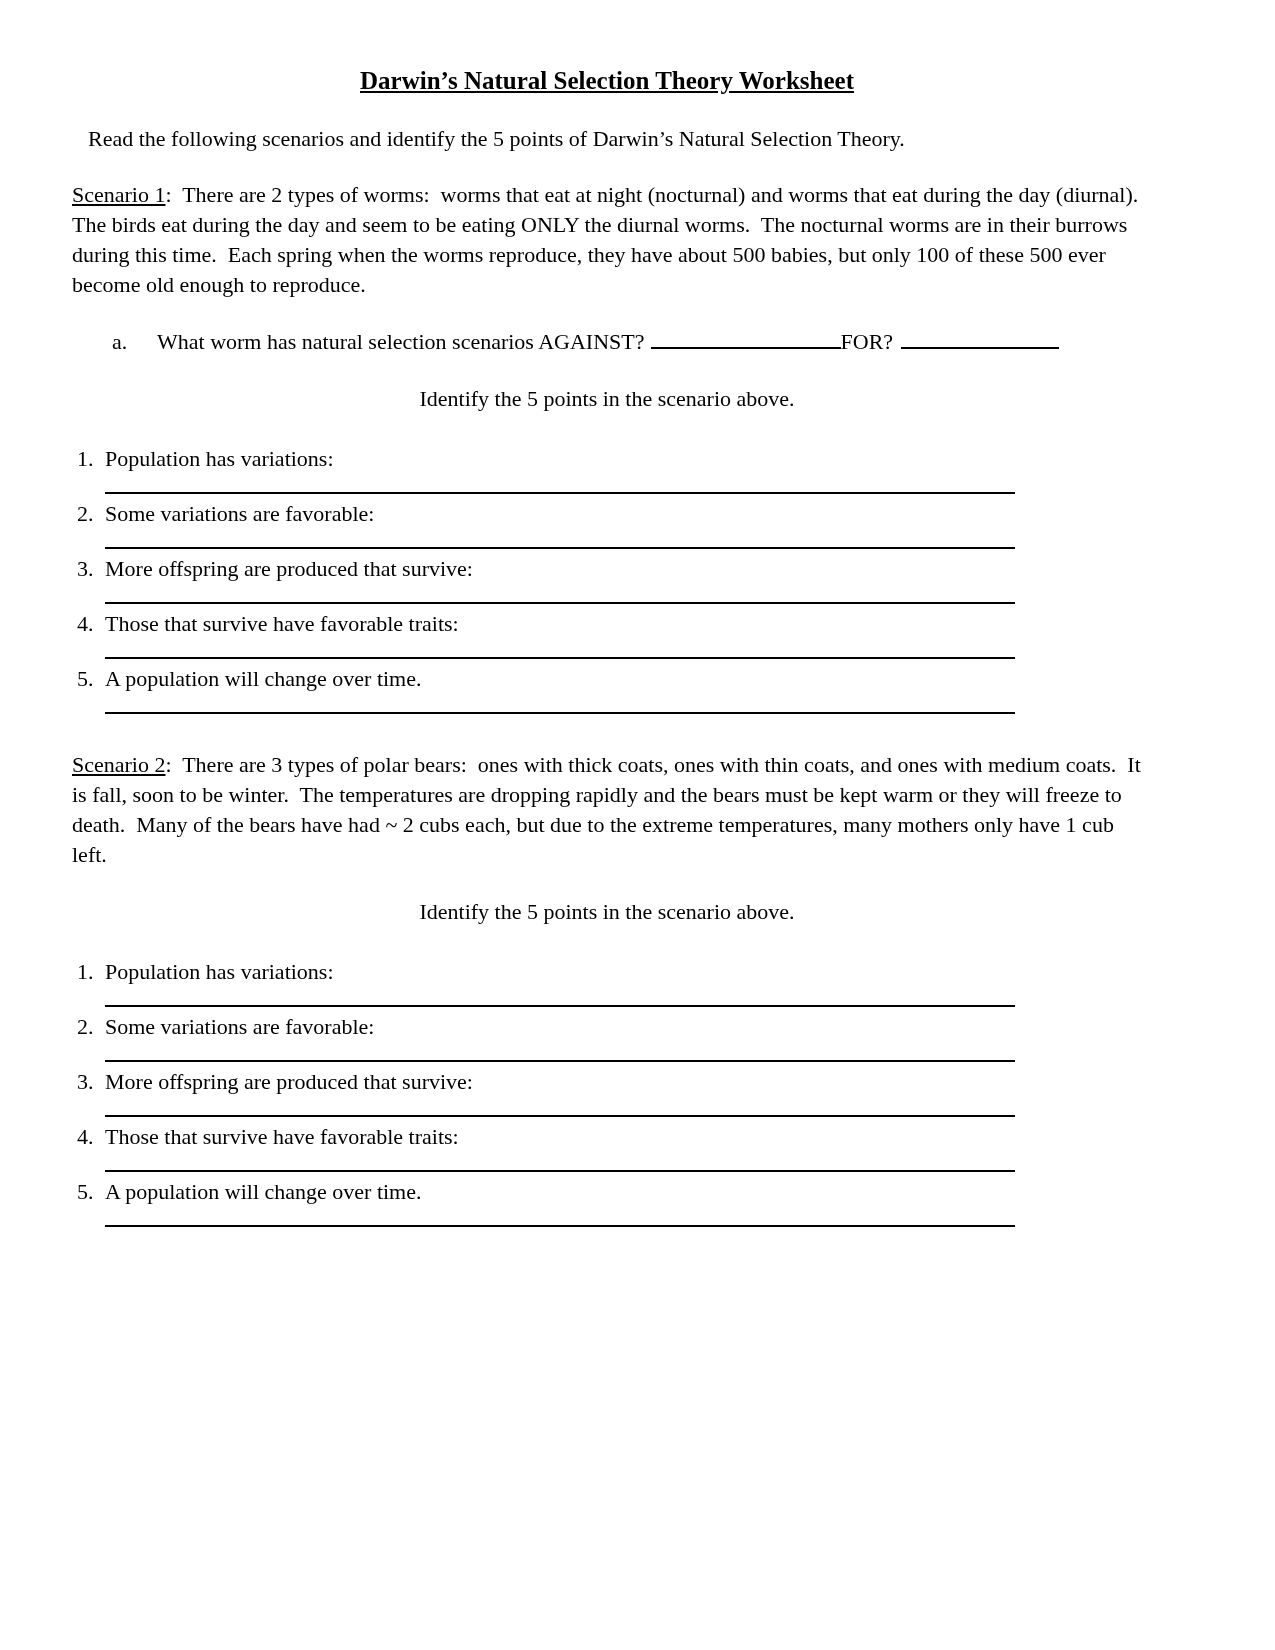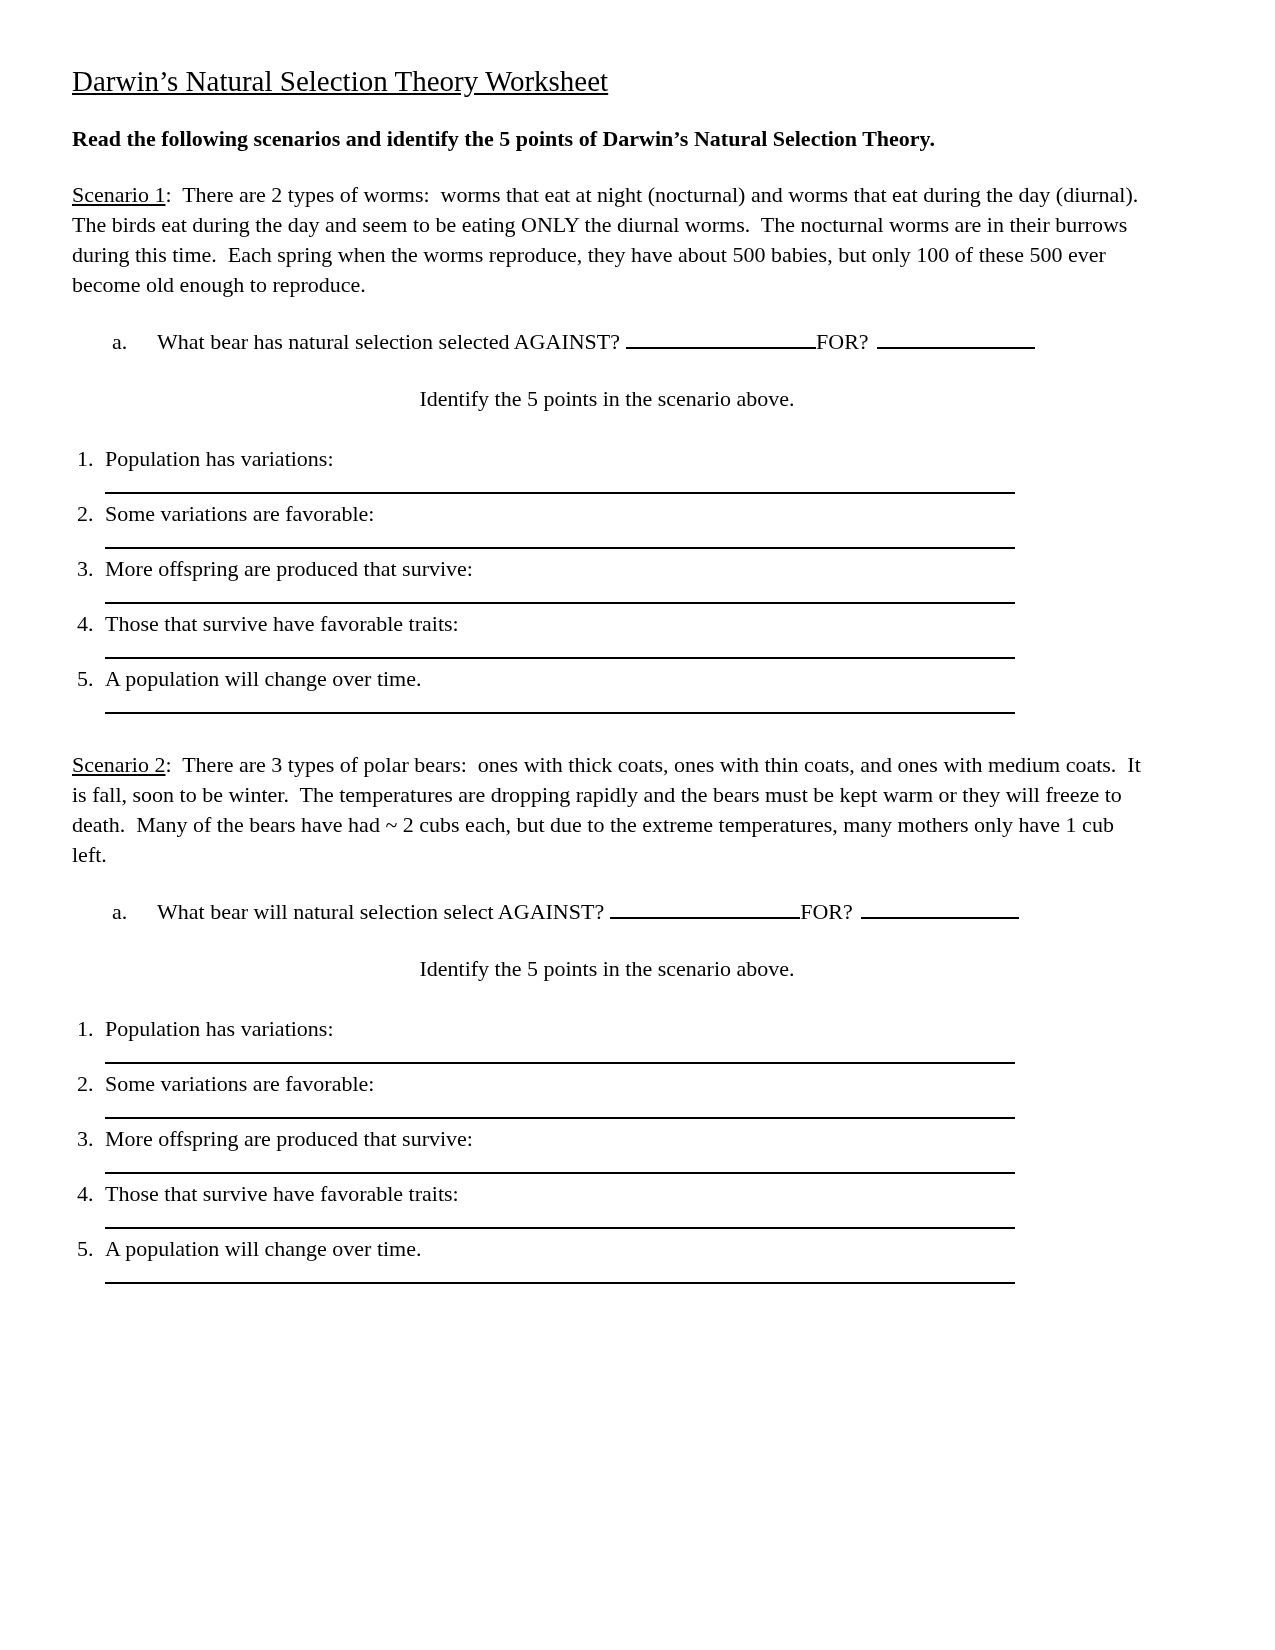--- a/index.html
+++ b/index.html
@@ -14,28 +14,29 @@
     color: #000000;
     position: relative;
     overflow: hidden;
   }
   .page {
     padding: 66px 133px 0 72px;
     font-size: 22px;
     line-height: 30px;
   }
   .title {
-    font-size: 29px;
-    font-weight: normal;
+    font-size: 25px;
+    font-weight: bold;
+    text-align: center;
     text-decoration: underline;
     margin: 0;
   }
   .instruction {
-    font-weight: bold;
-    margin: 28px 0 0 0;
+    font-weight: normal;
+    margin: 28px 0 0 16px;
   }
   .scenario {
     margin: 26px 0 0 0;
   }
   .scenario-label {
     text-decoration: underline;
   }
   .scenario-text {
     white-space: pre-wrap;
   }
@@ -94,21 +95,21 @@
 <div class="page">
 
   <h1 class="title">Darwin’s Natural Selection Theory Worksheet</h1>
 
   <p class="instruction">Read the following scenarios and identify the 5 points of Darwin’s Natural Selection Theory.</p>
 
   <section class="section-1">
 
     <p class="scenario"><span class="scenario-label">Scenario 1</span><span class="scenario-text">:  There are 2 types of worms:  worms that eat at night (nocturnal) and worms that eat during the day (diurnal).  The birds eat during the day and seem to be eating ONLY the diurnal worms.  The nocturnal worms are in their burrows during this time.  Each spring when the worms reproduce, they have about 500 babies, but only 100 of these 500 ever become old enough to reproduce.</span></p>
 
-    <p class="question"><span class="q-marker">a.</span><span>What bear has natural selection selected AGAINST?</span><span class="blank blank-against"></span><span>FOR?</span><span class="blank blank-for"></span></p>
+    <p class="question"><span class="q-marker">a.</span><span>What worm has natural selection scenarios AGAINST?</span><span class="blank blank-against"></span><span>FOR?</span><span class="blank blank-for"></span></p>
 
     <p class="identify">Identify the 5 points in the scenario above.</p>
 
     <div class="points">
 
       <div class="point">
         <div class="point-label"><span class="num">1.</span><span>Population has variations:</span></div>
         <div class="answer-line"></div>
       </div>
 
@@ -132,21 +133,20 @@
         <div class="answer-line"></div>
       </div>
 
     </div>
   </section>
 
   <section class="section-2">
 
     <p class="scenario"><span class="scenario-label">Scenario 2</span><span class="scenario-text">:  There are 3 types of polar bears:  ones with thick coats, ones with thin coats, and ones with medium coats.  It is fall, soon to be winter.  The temperatures are dropping rapidly and the bears must be kept warm or they will freeze to death.  Many of the bears have had ~ 2 cubs each, but due to the extreme temperatures, many mothers only have 1 cub left.</span></p>
 
-    <p class="question"><span class="q-marker">a.</span><span>What bear will natural selection select AGAINST?</span><span class="blank blank-against"></span><span>FOR?</span><span class="blank blank-for"></span></p>
 
     <p class="identify">Identify the 5 points in the scenario above.</p>
 
     <div class="points">
 
       <div class="point">
         <div class="point-label"><span class="num">1.</span><span>Population has variations:</span></div>
         <div class="answer-line"></div>
       </div>
 

